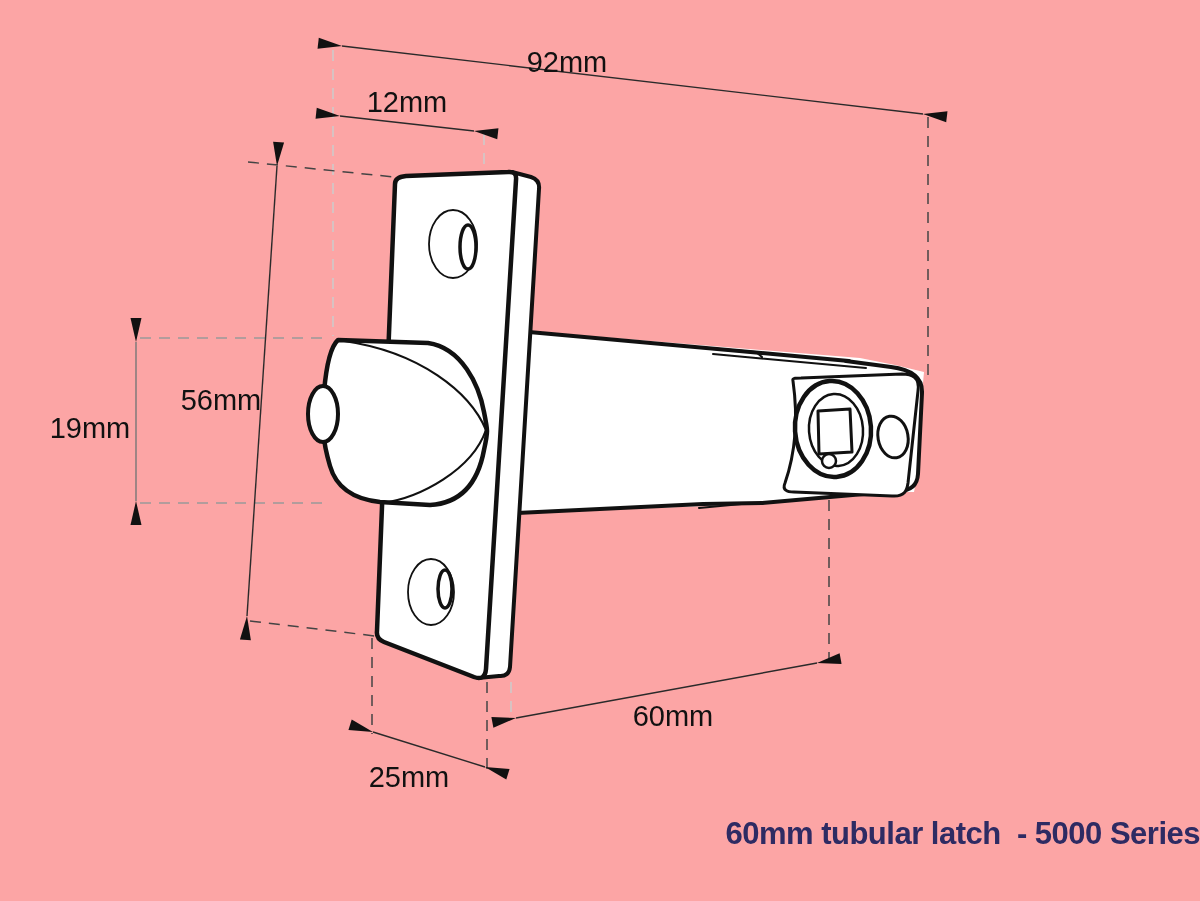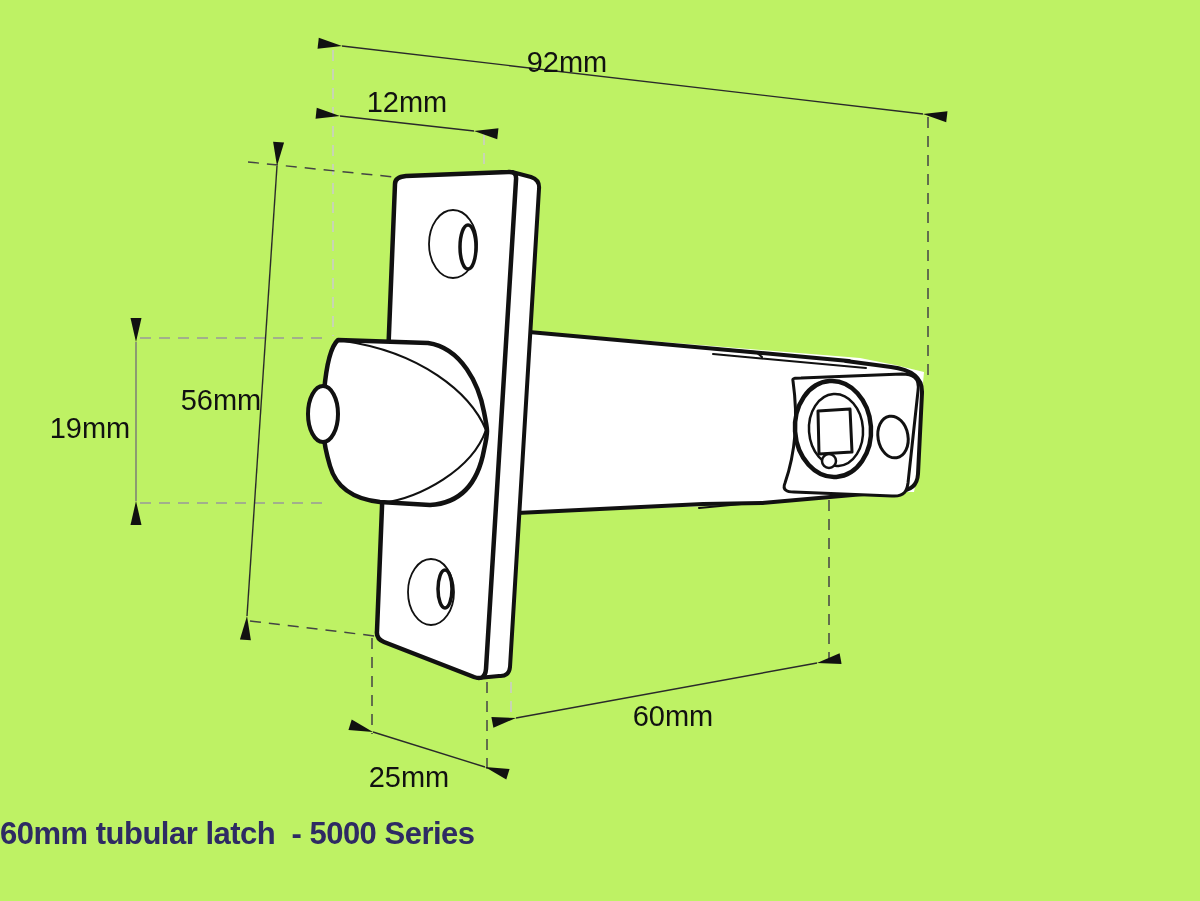--- a/index.html
+++ b/index.html
@@ -1,27 +1,27 @@
 <!DOCTYPE html>
 <html><head>
 <meta charset="utf-8">
 <style>
   html,body{margin:0;padding:0;background:#ffffff;}
   .stage{
-    position:relative;width:1200px;height:901px;background:#bef264;
+    position:relative;width:1200px;height:901px;background:#fca5a5;
     font-family:"Liberation Sans", sans-serif;overflow:hidden;
   }
   .stage svg{position:absolute;left:0;top:0;}
   text.dim{
     font-family:"Liberation Sans", sans-serif;
     font-size:29px;fill:#111111;text-anchor:middle;
   }
   .diagram-title{
     position:absolute;left:0;top:816px;width:100%;
-    text-align:left;font-weight:bold;font-size:31px;
+    text-align:right;font-weight:bold;font-size:31px;
     letter-spacing:-0.5px;color:#2e2b63;white-space:pre;
   }
 </style>
 </head>
 <body>
 
 <div class="stage">
 
   <svg width="1200" height="901" viewBox="0 0 1200 901">
 

